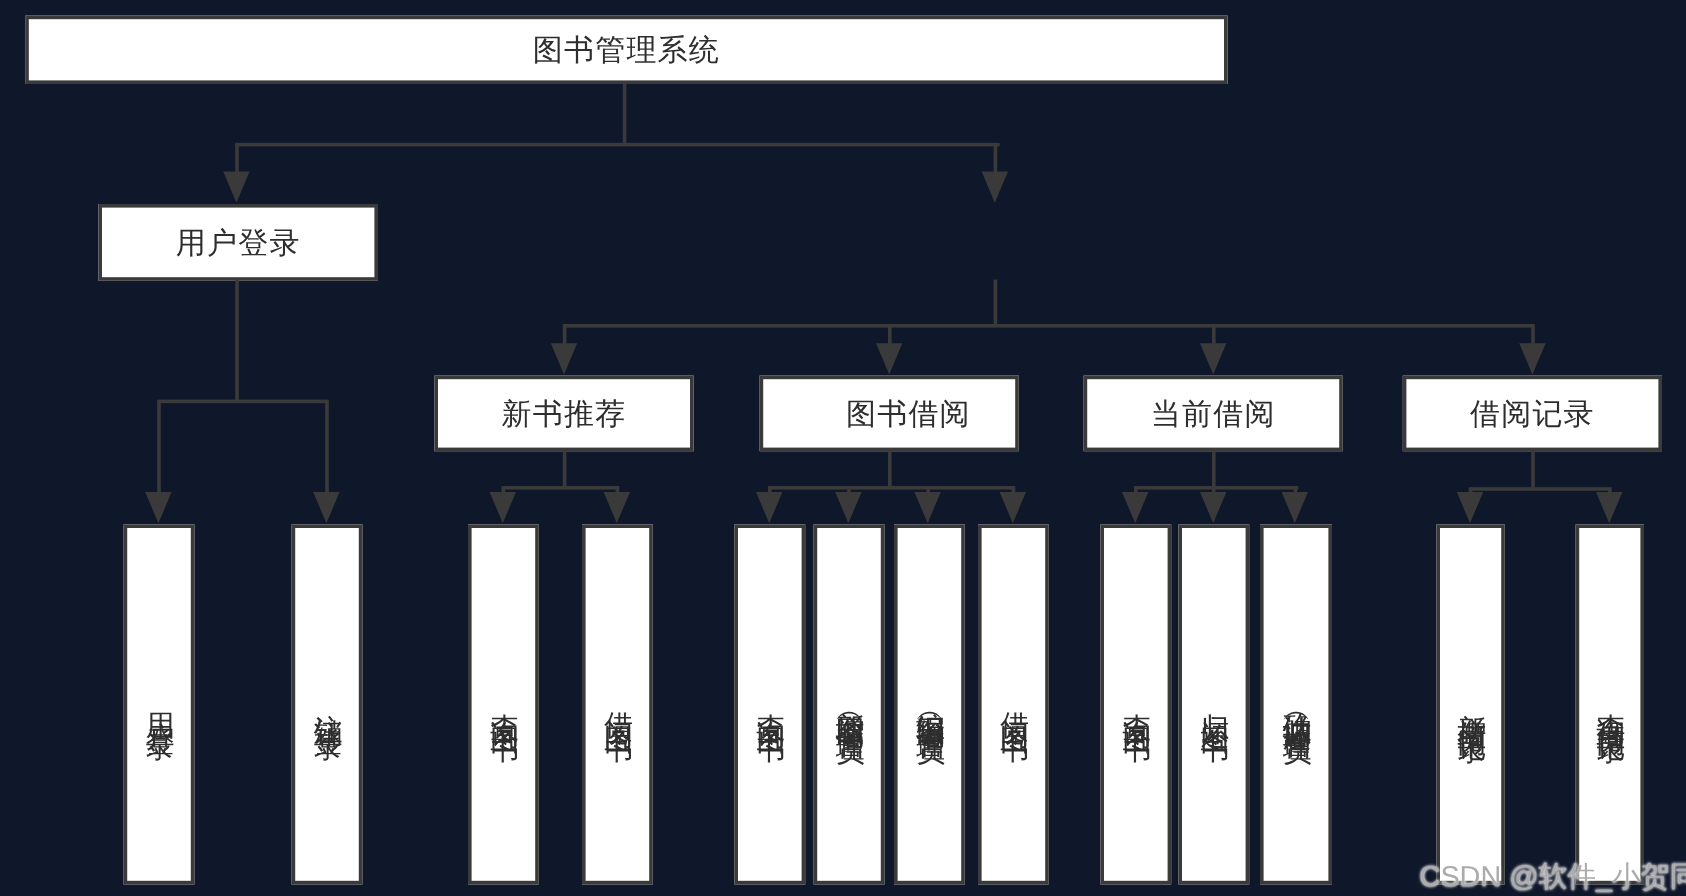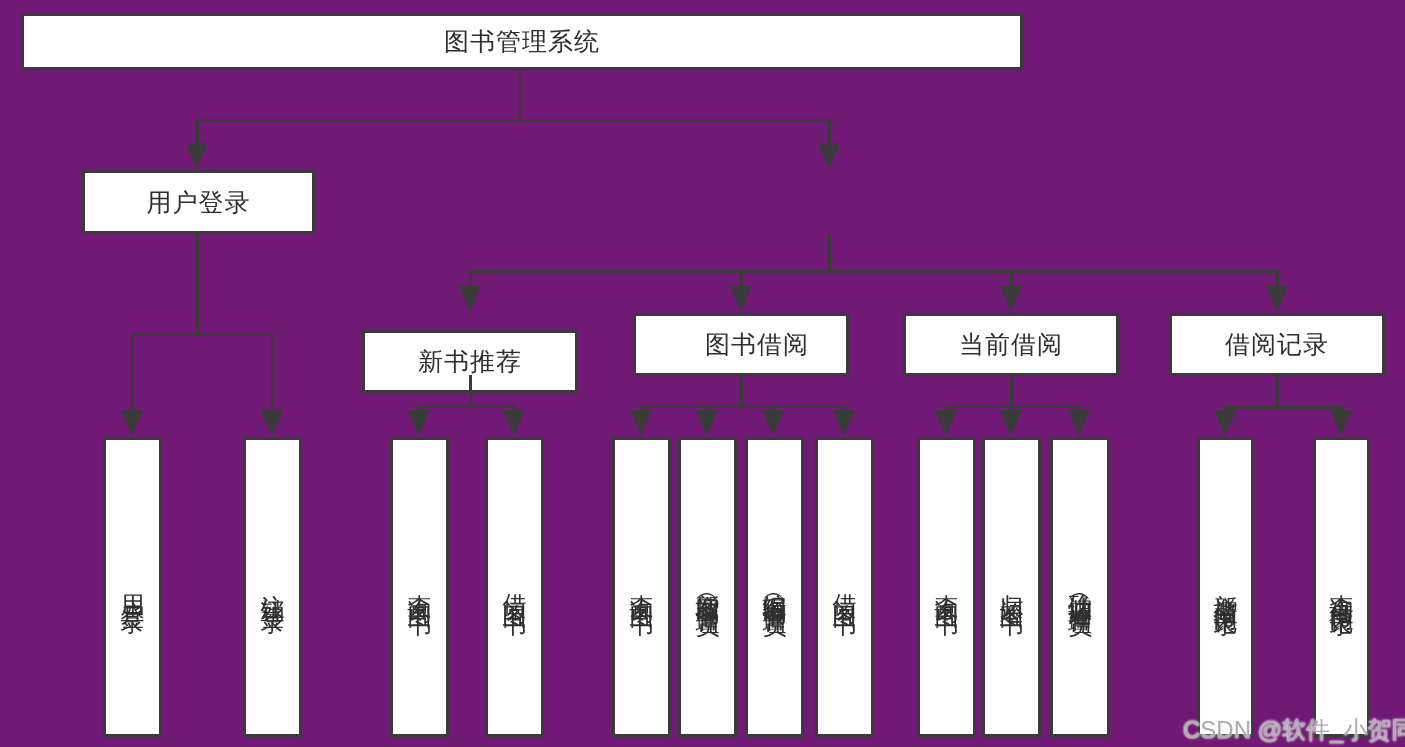--- a/index.html
+++ b/index.html
@@ -1,19 +1,19 @@
 <!DOCTYPE html>
 <html><head>
 <meta charset="utf-8">
 <style>
   html,body{margin:0;padding:0;background:#ffffff;}
   .stage{
     position:relative;
     width:1405px;height:747px;
-    background:#701a75;
+    background:#0f172a;
     font-family:"Liberation Sans","DejaVu Sans",sans-serif;
     overflow:hidden;
   }
   .node{
     position:absolute;
     background:#ffffff;
     border:3px solid #3a3a3a;
     box-sizing:border-box;
     display:flex;align-items:center;justify-content:center;
     color:#2e2e2e;
@@ -86,21 +86,21 @@
   <div class="hline" style="left:469px;top:270px;width:810px;"></div>
   <div class="vline" style="left:469px;top:272px;height:16px;"></div>
   <div class="arrow" style="left:459px;top:286px;"></div>
   <div class="vline" style="left:740px;top:272px;height:16px;"></div>
   <div class="arrow" style="left:730px;top:286px;"></div>
   <div class="vline" style="left:1010px;top:272px;height:16px;"></div>
   <div class="arrow" style="left:1000px;top:286px;"></div>
   <div class="vline" style="left:1276px;top:272px;height:16px;"></div>
   <div class="arrow" style="left:1266px;top:286px;"></div>
 
-  <div class="node" style="left:362px;top:313px;width:216px;height:63px;margin-top:17px;">
+  <div class="node" style="left:362px;top:313px;width:216px;height:63px;">
     <span>新书推荐</span>
   </div>
   <div class="node" style="left:633px;top:313px;width:216px;height:63px;padding-left:32px;">
     <span>图书借阅</span>
   </div>
   <div class="node" style="left:903px;top:313px;width:216px;height:63px;">
     <span>当前借阅</span>
   </div>
   <div class="node" style="left:1169px;top:313px;width:216px;height:63px;">
     <span>借阅记录</span>

